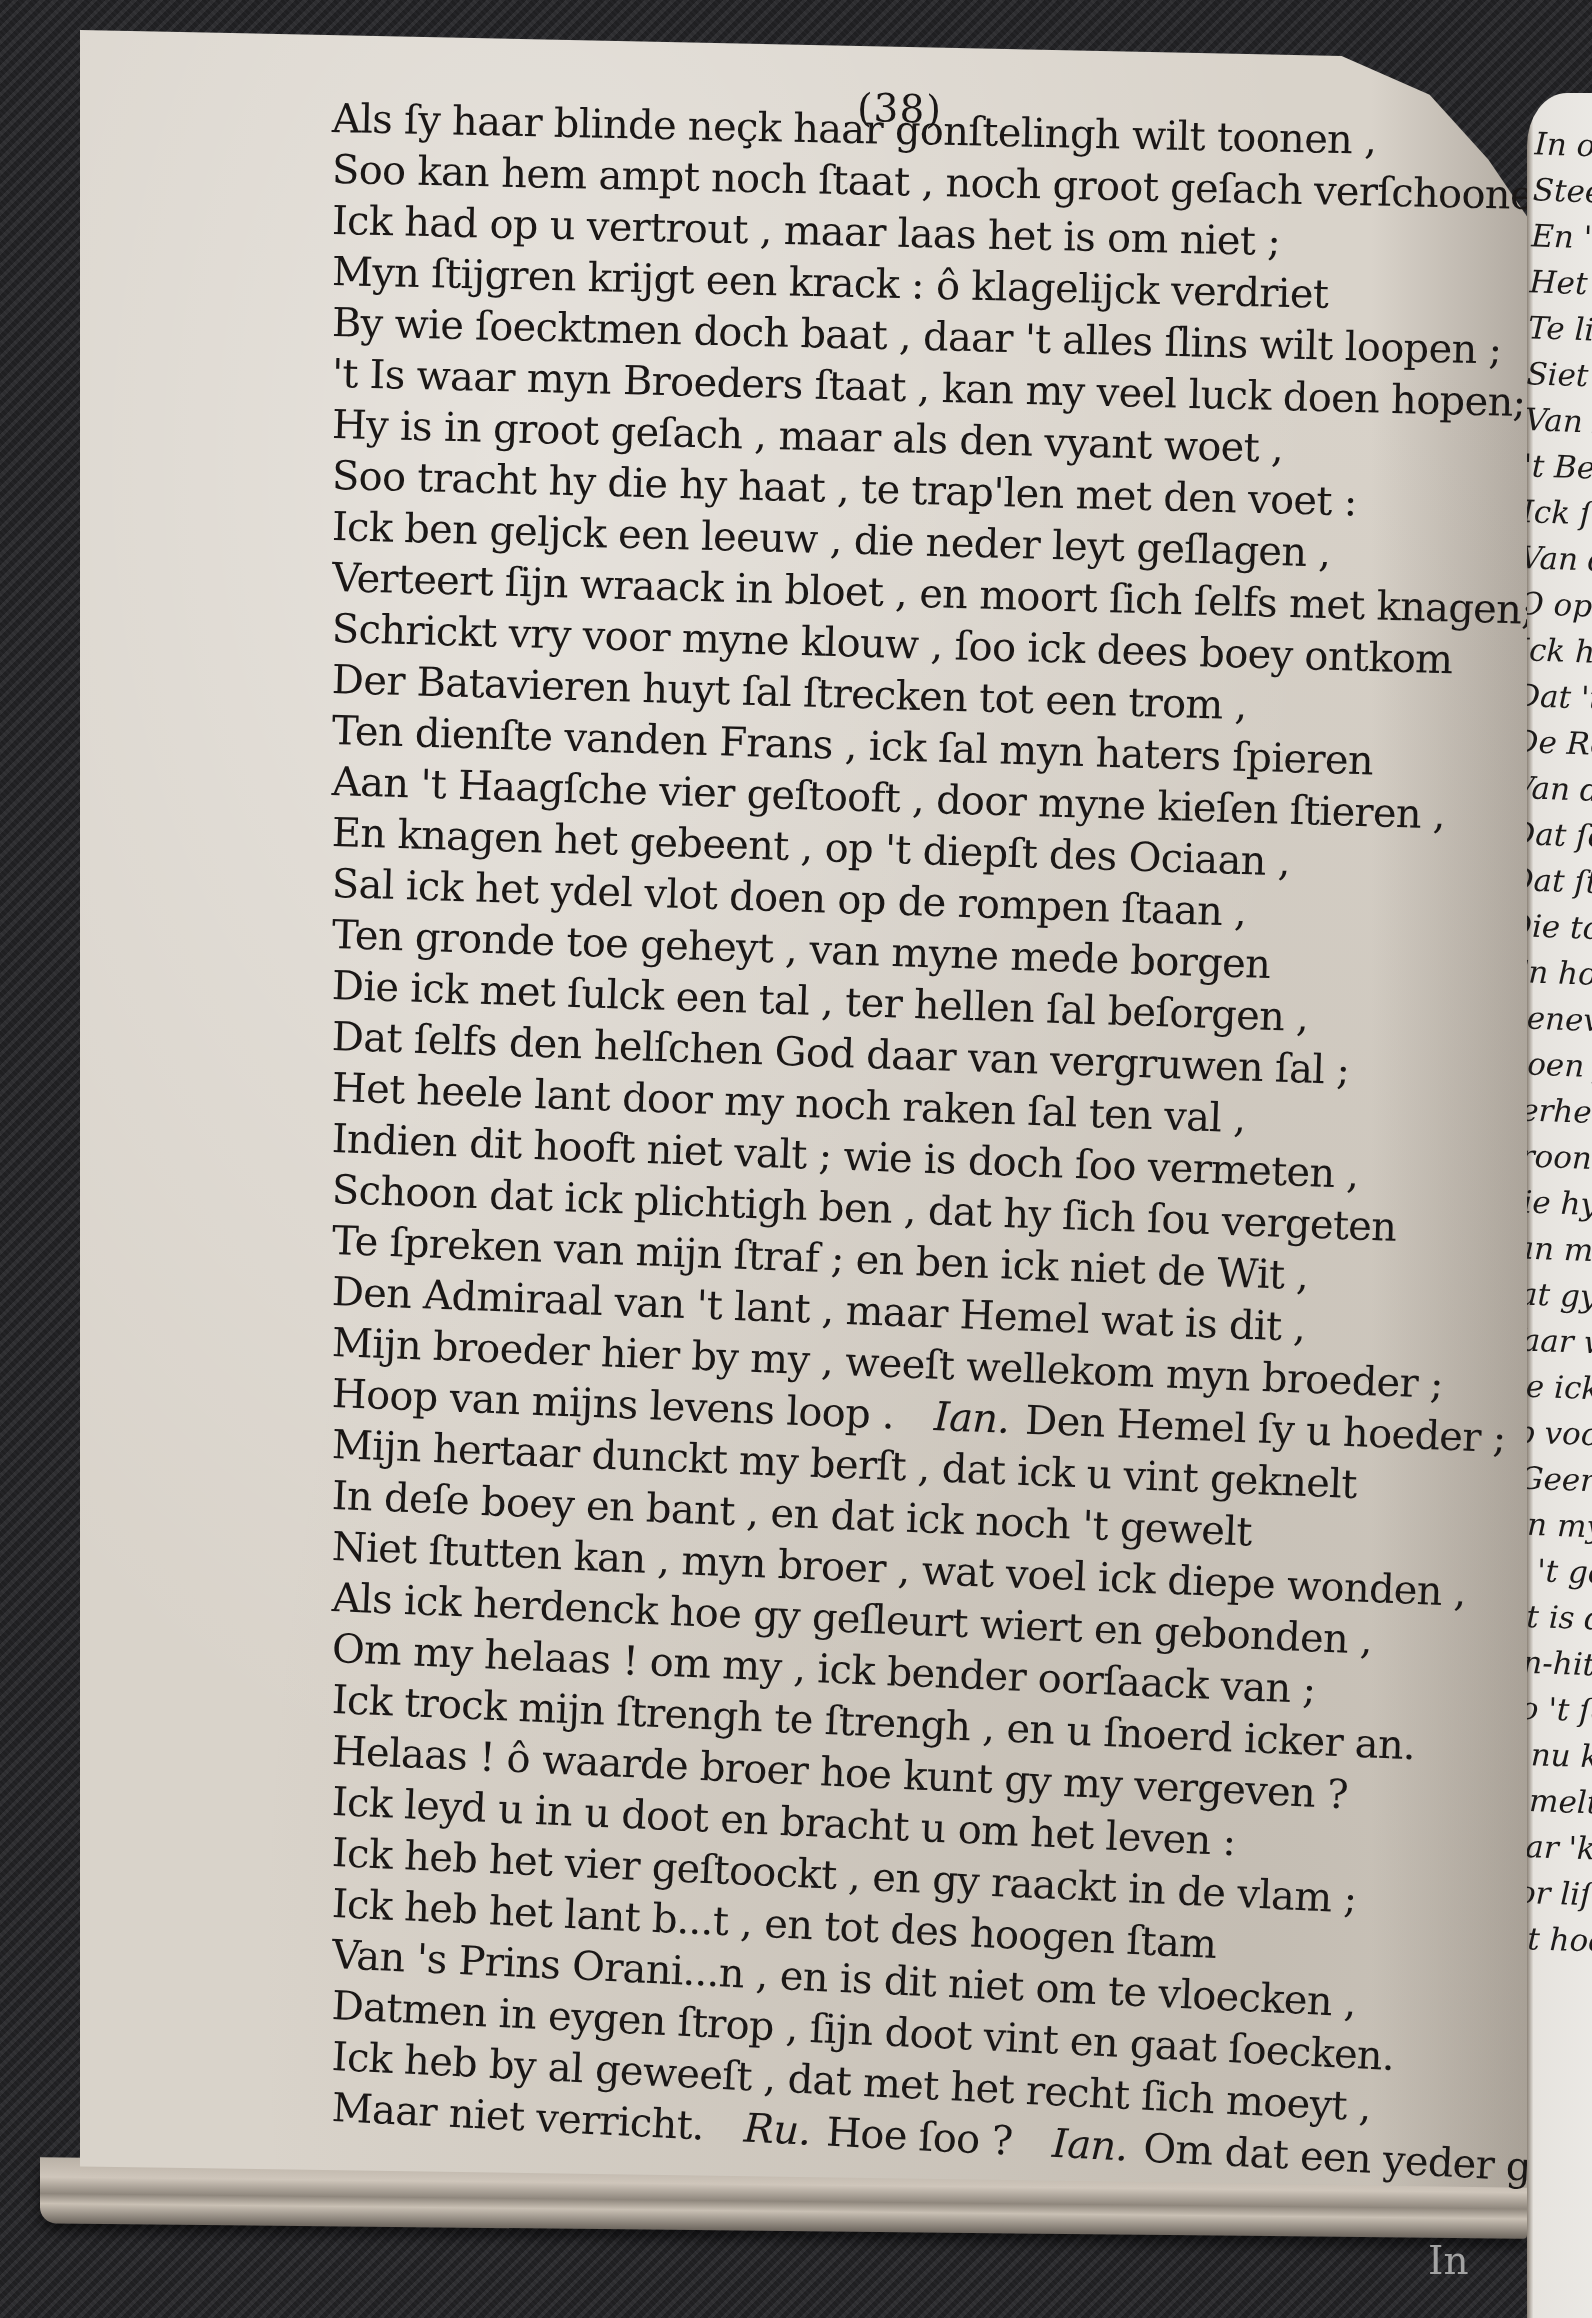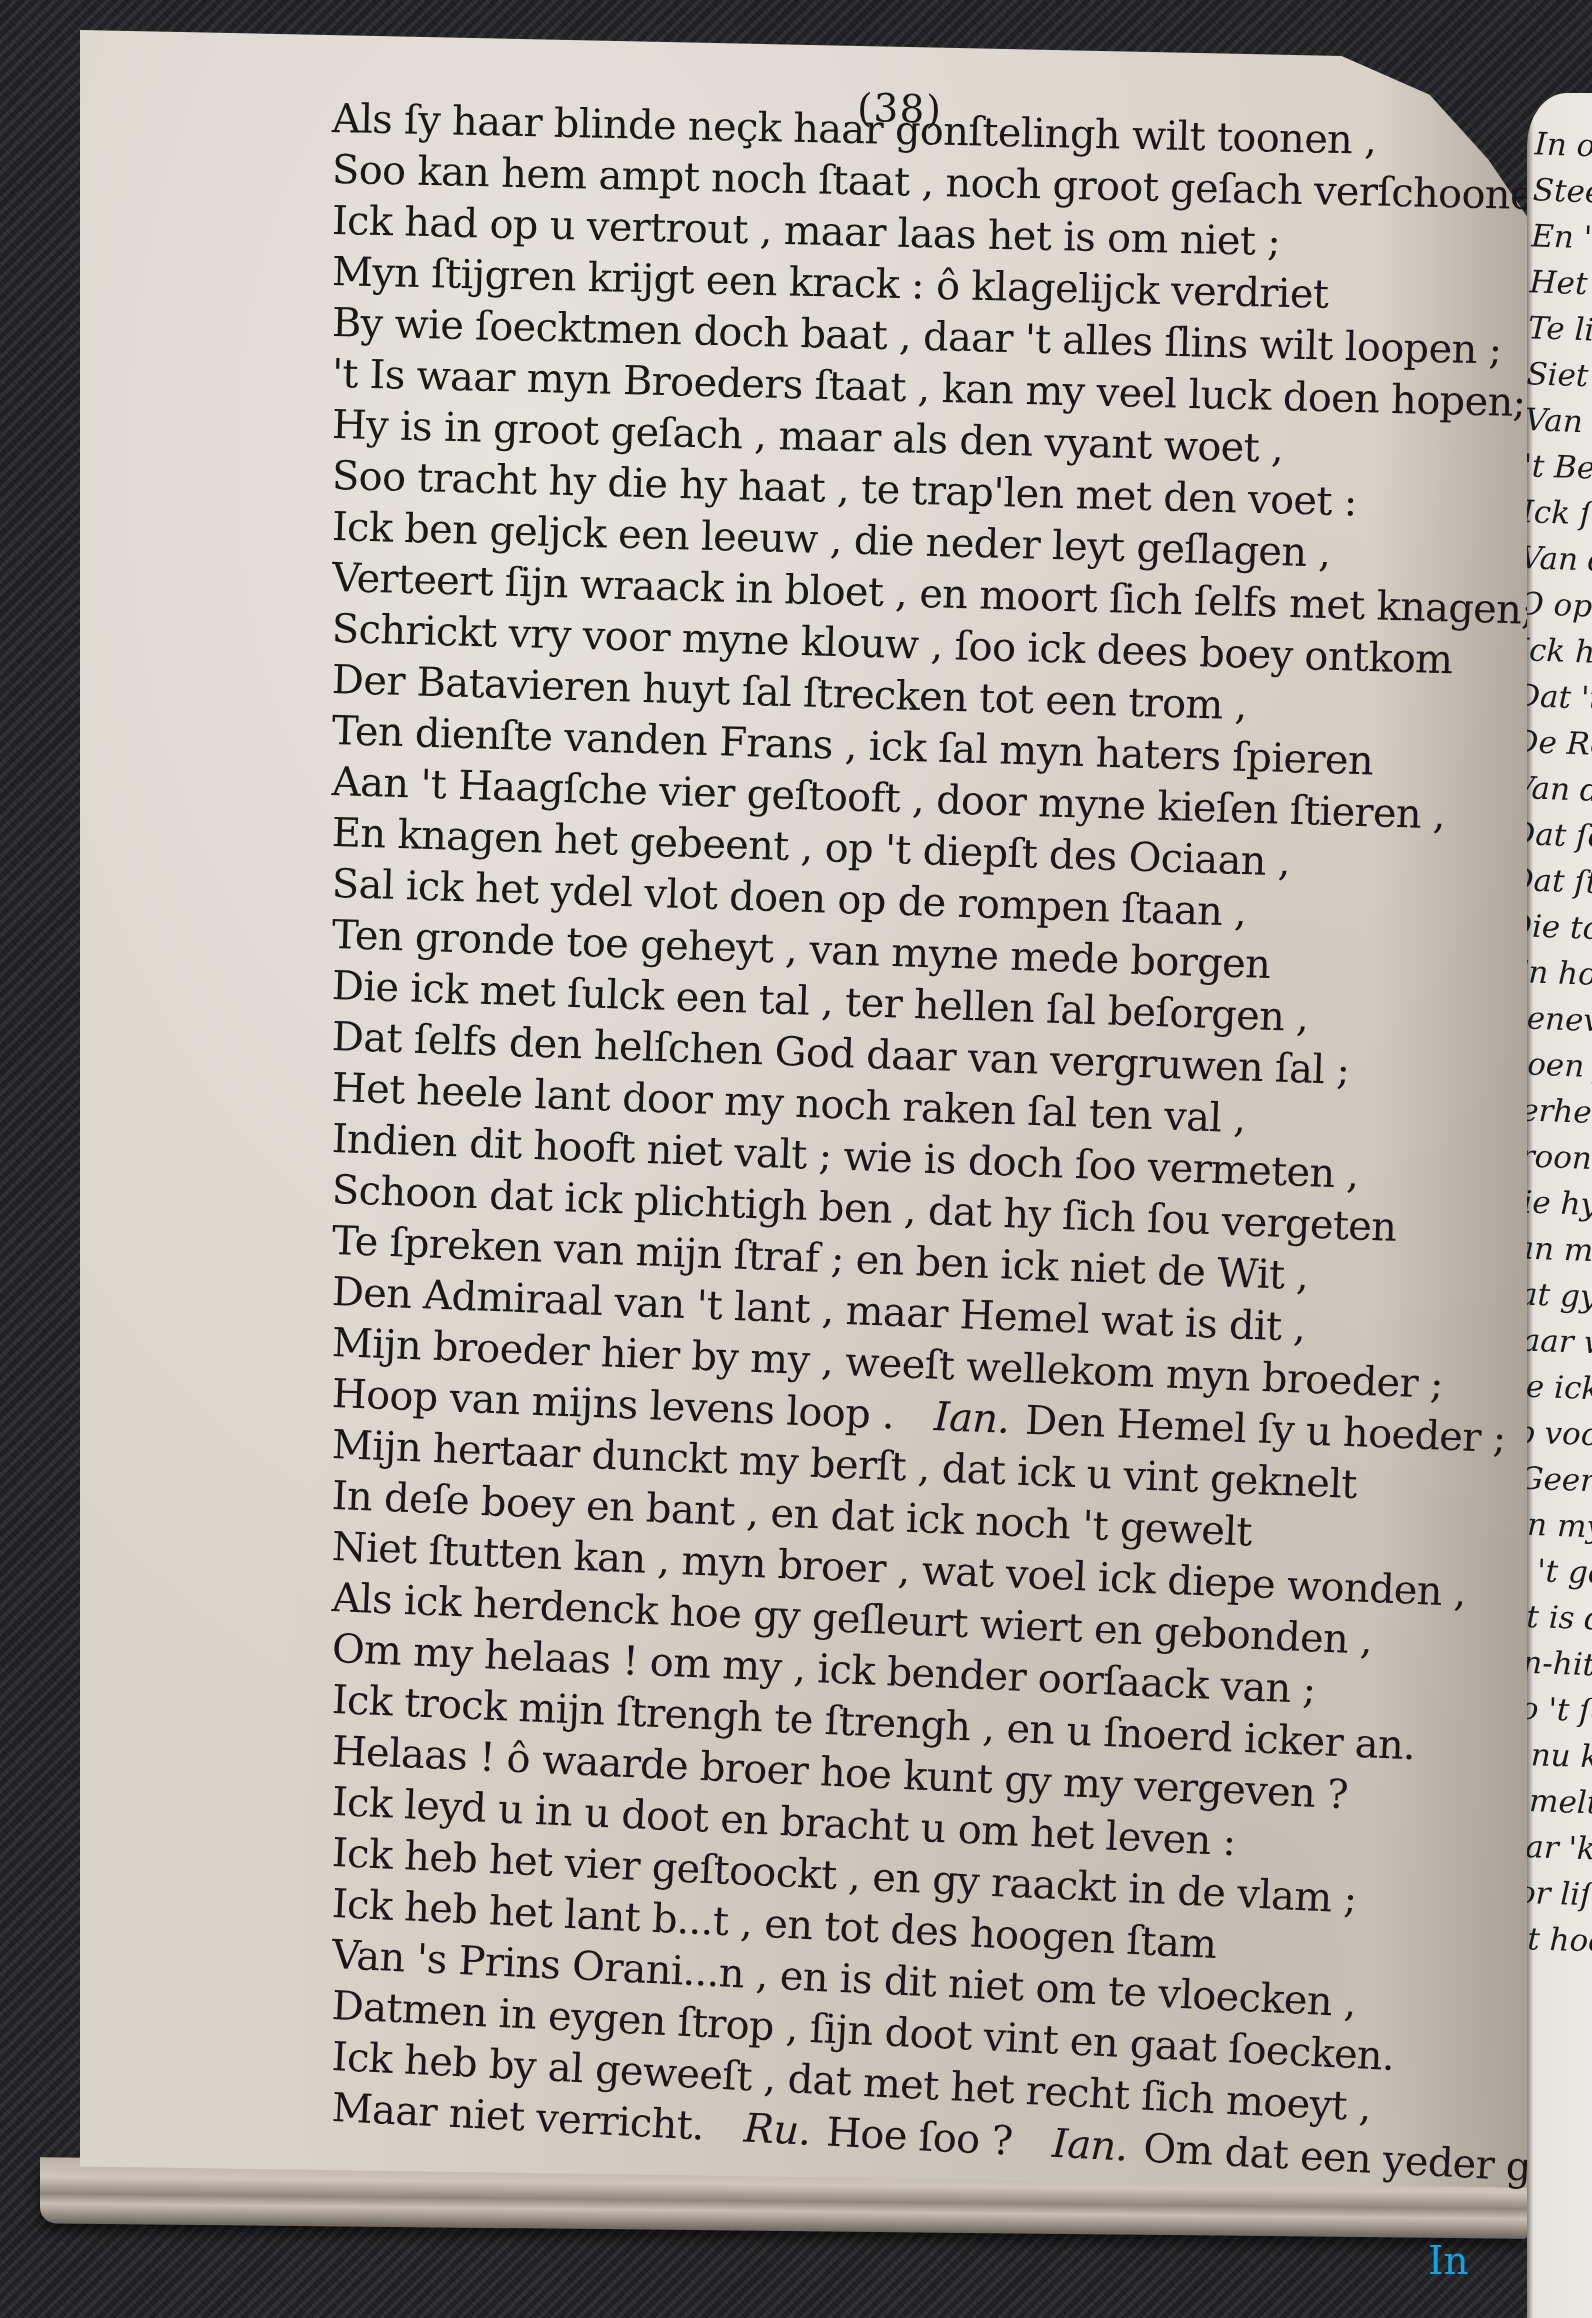--- a/index.html
+++ b/index.html
@@ -101,21 +101,21 @@
   .verse-line .speaker {
     font-style: italic;
     margin-left: 40px;
     margin-right: 16px;
   }
   .catchword {
     position: absolute;
     left: 1428px;
     top: 2238px;
     font-size: 39px;
-    color: #0ea5e9;
+    color: #a3a3a3;
   }
 </style>
 </head>
 <body>
 
 <div class="page-stack"></div>
 
 <div class="page"></div>
 
 <div class="page-number">(38)</div>

